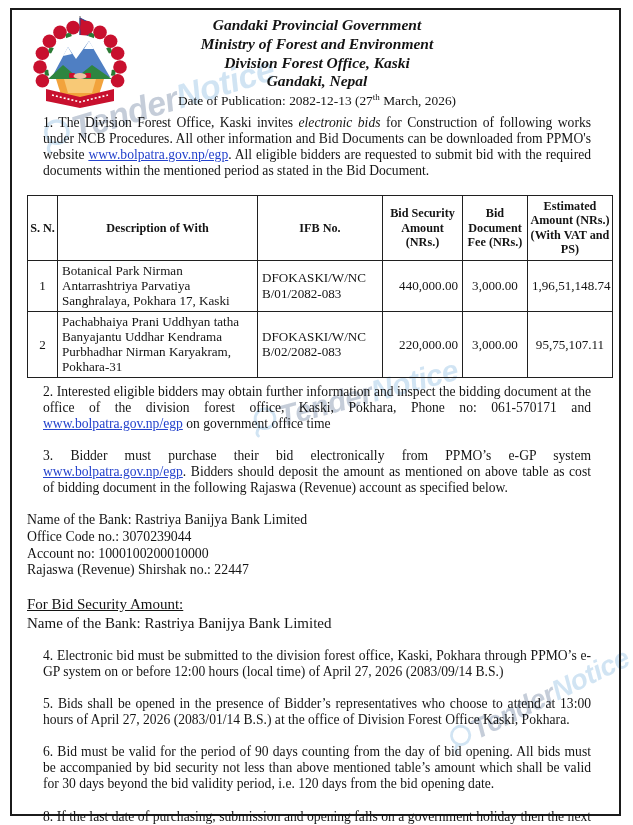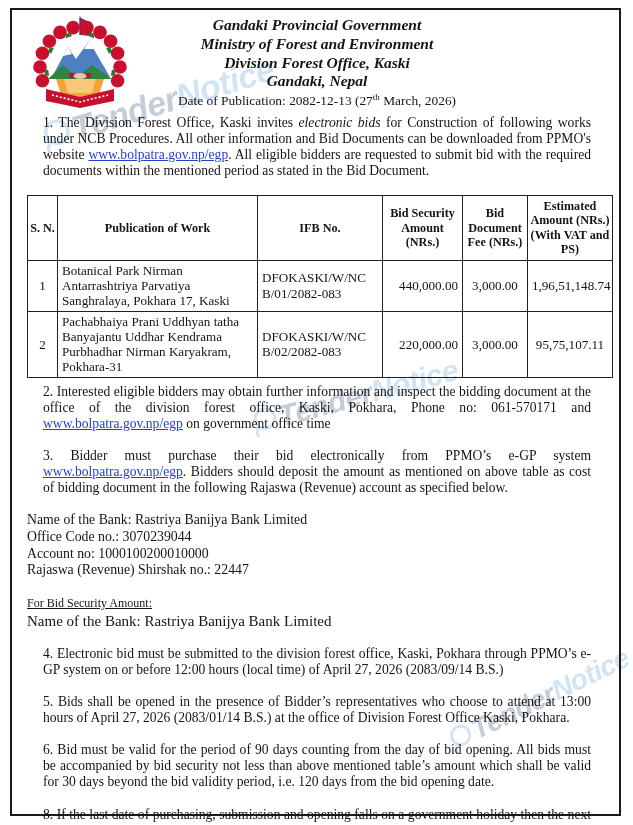--- a/index.html
+++ b/index.html
@@ -24,21 +24,21 @@
   .pub-date { text-align:center; font-size:13.4px; margin-top:1px; }
   .pub-date sup { font-size:9px; }
   
   .para { font-size:13.6px; line-height:16.1px; text-align:justify; margin:16px; }
   .p1 { margin-top:5px; }
   .p2 { margin-top:6px; }
   .link { color:#2442cc; text-decoration:underline; cursor:pointer; }
   em.ebids { font-style:italic; }
   .line { font-size:13.8px; line-height:16.6px; }
   .bs-heading {
-    display:inline-block; font-size:12px; text-decoration:underline;
+    display:inline-block; font-size:15px; text-decoration:underline;
     margin-top:17px; margin-bottom:1px;
   }
   .bs-line { font-size:15px; line-height:18.2px; }
   .terms-block { margin-top:15px; }
   
   table.bid-table { border-collapse:collapse; table-layout:fixed; width:585px; margin-top:5px; }
   table.bid-table th, table.bid-table td {
     border:1px solid #202020; vertical-align:middle; overflow:hidden;
   }
   table.bid-table th {
@@ -152,21 +152,21 @@
         <col style="width:30px">
           <col style="width:200px">
           <col style="width:125px">
         <col style="width:80px">
           <col style="width:65px">
           <col style="width:85px">
       </colgroup>
       <thead>
         <tr class="hdr">
           <th>S. N.</th>
-          <th>Publication of Work</th>
+          <th>Description of With</th>
           <th>IFB No.</th>
           <th>Bid Security Amount (NRs.)</th>
           <th>Bid Document Fee (NRs.)</th>
           <th>Estimated Amount (NRs.) (With VAT and PS)</th>
         </tr>
       </thead>
       <tbody>
         <tr>
           <td class="c-sn">1</td>
           <td class="c-desc">Botanical Park Nirman Antarrashtriya Parvatiya Sanghralaya, Pokhara 17, Kaski</td>

